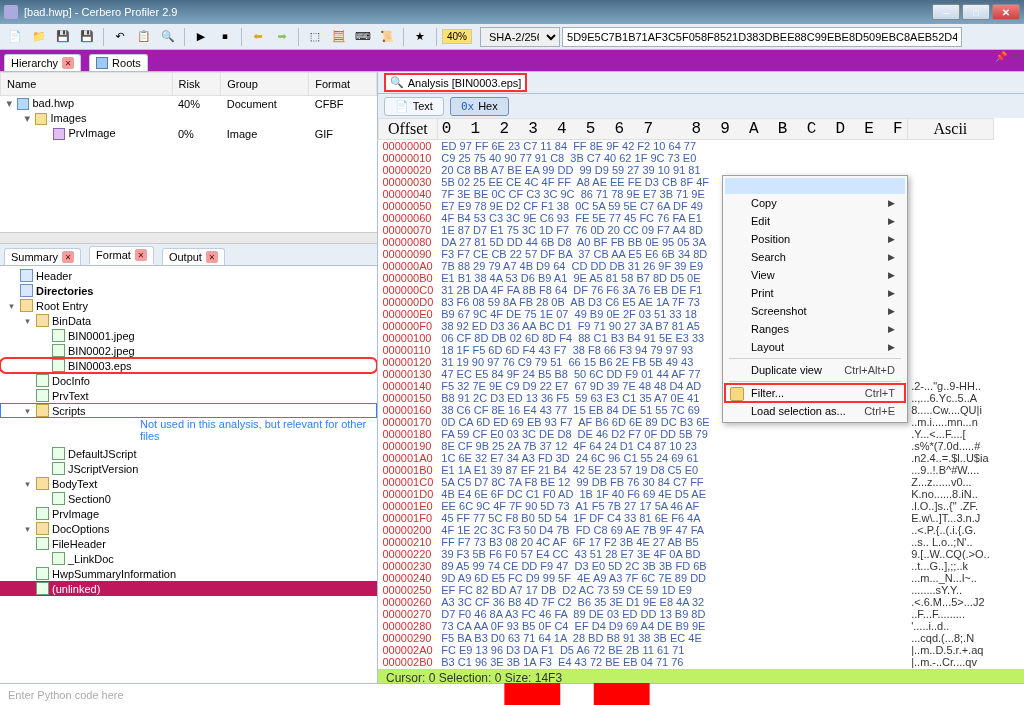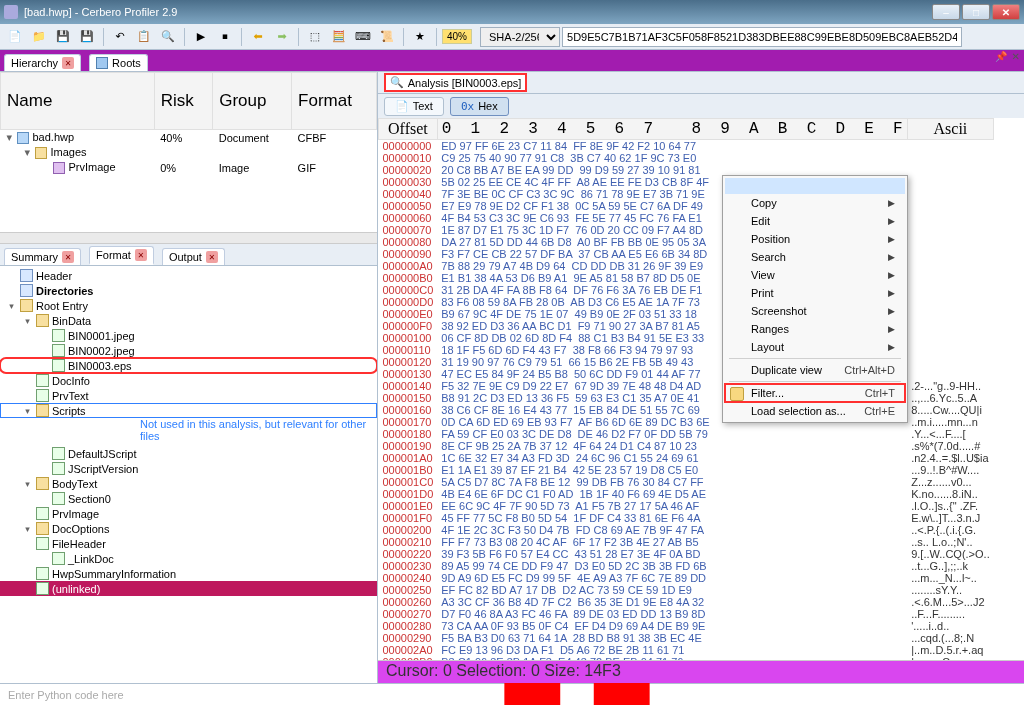--- a/index.html
+++ b/index.html
@@ -24,21 +24,21 @@
 .tabrow { height: 22px; background: #a21caf; display:flex; align-items:flex-end; border-bottom:1px solid #b0c0d0; padding:0 4px; gap:8px; }
 .toprow { display:flex; height: calc(100% - 24px - 26px - 22px - 22px); }
 
 
 .leftpane { width: 378px; display:flex; flex-direction:column; border-right:1px solid #b0c0d0; }
 .tab-pill { display:flex; align-items:center; gap:4px; padding:2px 6px; background:#fff; border:1px solid #c0cde0; border-bottom:none; border-radius:3px 3px 0 0; font-size:11px; }
 .tab-x { width:12px;height:12px; background:#f0a0a0; border-radius:2px; font-size:8px;color:#800;display:flex;align-items:center;justify-content:center; }
 
 .filetable { height: 160px; background:white; overflow:auto; }
 .filetable table { width:100%; border-collapse:collapse; }
-.filetable th { text-align:left; padding:18px 6px; background:#f4f4f4; border:1px solid #e0e0e0; font-weight:normal; font-size:17px; }
+.filetable th { text-align:left; padding:5px 6px; background:#f4f4f4; border:1px solid #e0e0e0; font-weight:normal; font-size:11px; }
 .filetable td { padding:1px 6px; font-size:11px; }
 .filetable .row-icon { width:12px;height:12px;display:inline-block;margin-right:4px;vertical-align:middle; }
 .icon-doc { background:#b8d8f8;border:1px solid #6090c0; }
 .icon-folder { background:#f8e0a0;border:1px solid #c0a040; }
 .icon-img { background:#e0c0f0;border:1px solid #9060b0; }
 .red-arrow { position:absolute; left:130px; top:188px; color:red; font-size:34px; pointer-events:none; }
 
 .midscroll { height:12px; background:#eaeaea; border-top:1px solid #ccc; border-bottom:1px solid #ccc; }
 
 .bottomtabs { height:22px; background:#e8eef5; display:flex; align-items:flex-end; padding:0 4px; gap:8px; border-bottom:1px solid #b0c0d0; }
@@ -74,21 +74,21 @@
 
 .ctxmenu { position:absolute; right:116px; top:103px; width:186px; background:#f8f8f8; border:1px solid #a0a0a0; box-shadow:2px 2px 6px rgba(0,0,0,.3); padding:2px; }
 .ctx-item { display:flex; align-items:center; padding:3px 10px 3px 26px; font-size:11px; position:relative; }
 .ctx-item .arrow { margin-left:auto; font-size:9px; color:#444; }
 .ctx-item .sc { margin-left:auto; color:#444; }
 .ctx-item.hl { outline:2px solid #ff3030; outline-offset:-1px; }
 .ctx-item.sel-blue { background:#d0e6ff; }
 .ctx-sep { height:1px; background:#d0d0d0; margin:2px 4px; }
 .ctx-icon { width:14px;height:14px;position:absolute;left:5px;top:3px;background:#f8d880;border:1px solid #c0a040;border-radius:2px; }
 
-.cursorbar { height:23px; background:#d946ef; border-top:1px solid #ccc; font-size:16px; padding:1px 8px; color:#333; }
+.cursorbar { height:14px; background:#bef264; border-top:1px solid #ccc; font-size:12px; padding:1px 8px; color:#333; }
 .pythonbar { height:22px; background:#fff; border-top:1px solid #b0c0d0; padding:2px 8px; color:#999; font-size:11px; display:flex;align-items:center; }
 .closebtns { position:absolute; right:4px; top:51px; display:flex; gap:4px; align-items:center; }
 .closebtns span { font-size:10px; color:#555; }
 
 .icon-sq { width:12px;height:12px;display:inline-block; }
 </style>
 </head>
 <body>
 
 <div class="titlebar">

